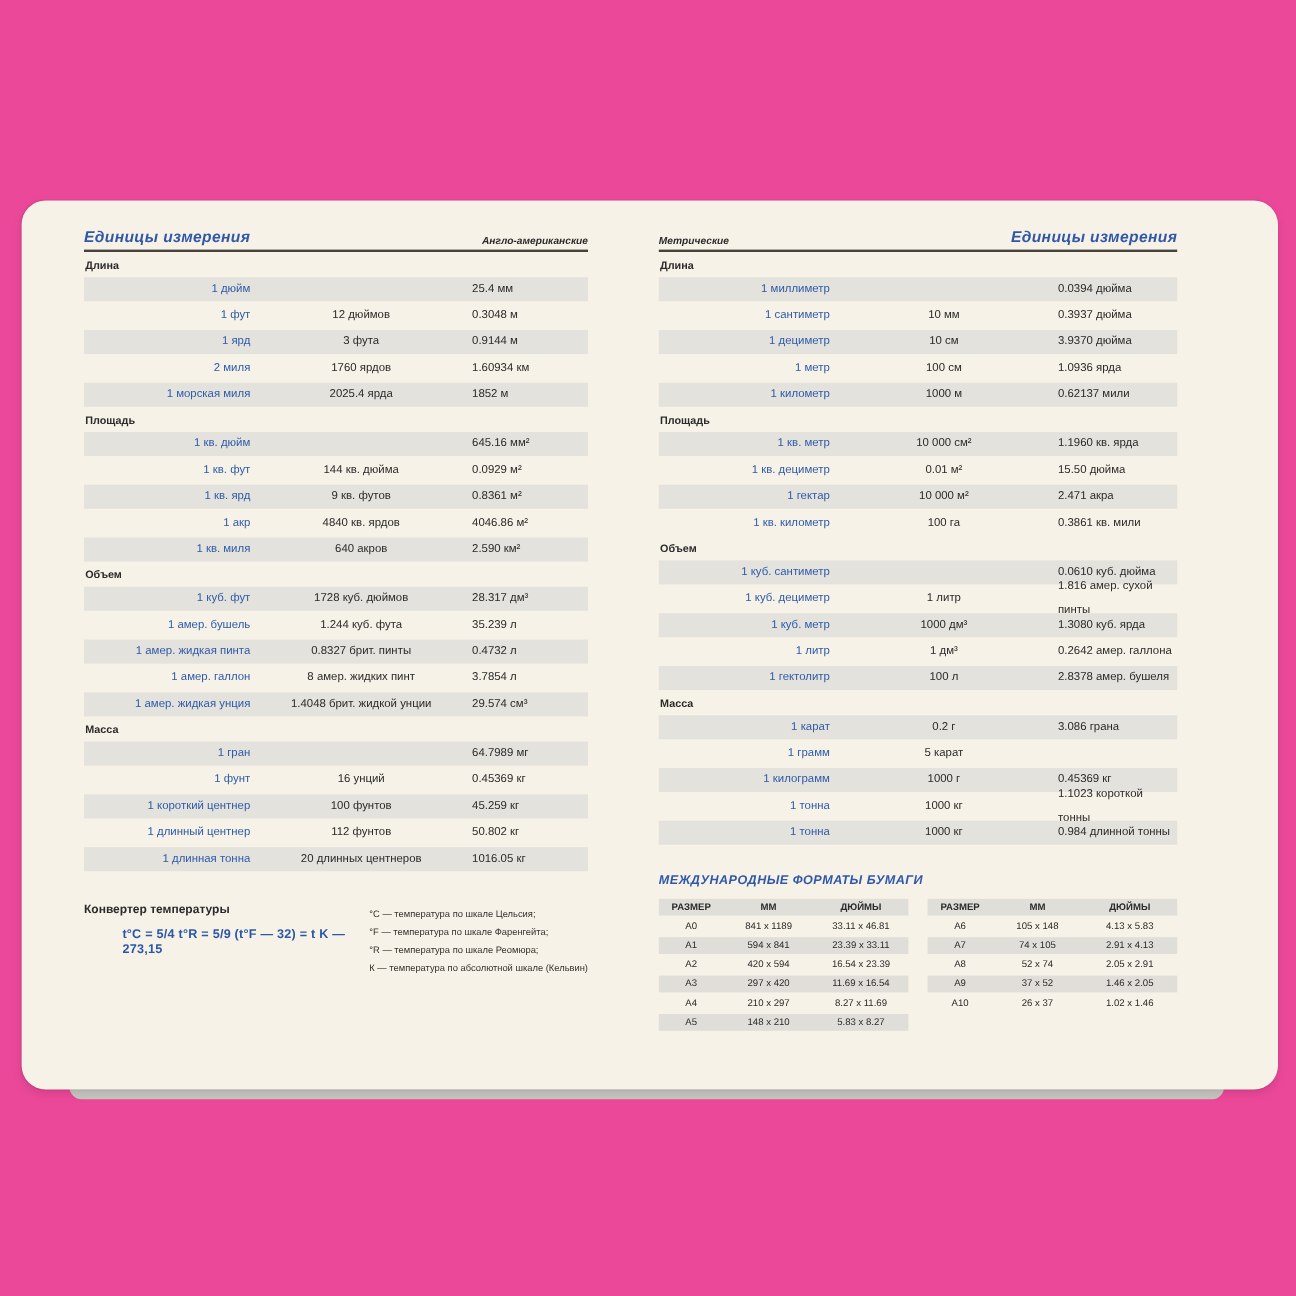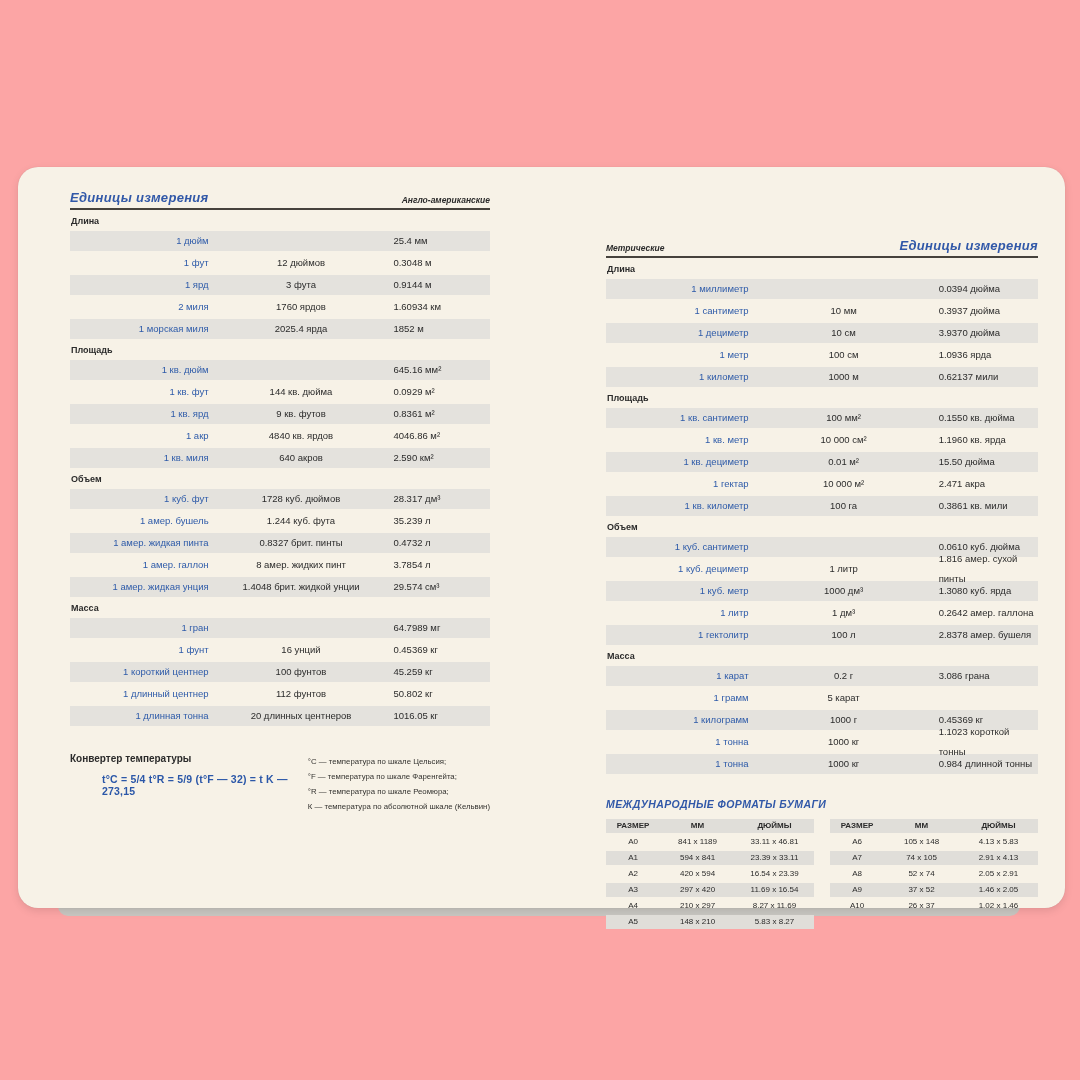--- a/index.html
+++ b/index.html
@@ -1,29 +1,29 @@
 <!DOCTYPE html>
 <html><head>
 <meta charset="utf-8">
 <style>
   * { margin:0; padding:0; box-sizing:border-box; }
   html,body { width:1080px; height:1080px; background:#ffffff;
     font-family:"Liberation Sans", sans-serif; color:#2b2b2b; }
-  .scene { position:relative; width:1080px; height:1080px; background:#fca5a5; overflow:hidden; }
+  .scene { position:relative; width:1080px; height:1080px; background:#ec4899; overflow:hidden; }
 
   .edge-strip { position:absolute; left:58px; top:894px; width:962px; height:22px;
     background:#c8c6c1; border-radius:10px; }
 
   .book { position:absolute; left:18px; top:167px; width:1047px; height:741px;
     background:#f7f2e7; border-radius:20px;
     box-shadow:0 3px 8px rgba(0,0,0,0.10), 0 0 1px rgba(0,0,0,0.15); }
 
   .page { position:absolute; top:20px; }
   .page-left  { left:52px;  width:420px; }
-  .page-right { left:588px; width:432px;margin-top:48px; }
+  .page-right { left:531px; width:432px; }
 
   .page-header { display:flex; justify-content:space-between; align-items:flex-end; height:18px; }
   .title-blue { font-size:13px; font-weight:bold; font-style:italic; letter-spacing:0.3px; color:#3158a8; }
   .title-dark { font-size:8.5px; font-weight:bold; font-style:italic; color:#2b2b2b; }
   .rule { border-top:2px solid #46423c; margin-top:3px; margin-bottom:3px; }
 
   .section-title { font-size:9px; font-weight:bold; color:#2b2b2b; margin:6px 0 4px 1px; height:11px; line-height:11px; }
   .rows .row { display:flex; align-items:center; height:20px; margin-bottom:2px; font-size:9.5px; line-height:20px; }
   .rows .row:nth-child(odd) { background:#e4e2dd; }
   .c1 { flex:0 0 33%; text-align:right; color:#2e5ba9; }
@@ -231,25 +231,20 @@
                 <span class="c1">1 километр</span>
                 <span class="c2">1000 м</span>
                 <span class="c3">0.62137 мили</span>
               </div>
             </div>
           </div>
           <div class="section">
             <div class="section-title">Площадь</div>
             <div class="rows">
               <div class="row">
-                <span class="c1">1 кв. сантиметр</span>
-                <span class="c2">100 мм²</span>
-                <span class="c3">0.1550 кв. дюйма</span>
-              </div>
-              <div class="row">
                 <span class="c1">1 кв. метр</span>
                 <span class="c2">10 000 см²</span>
                 <span class="c3">1.1960 кв. ярда</span>
               </div>
               <div class="row">
                 <span class="c1">1 кв. дециметр</span>
                 <span class="c2">0.01 м²</span>
                 <span class="c3">15.50 дюйма</span>
               </div>
               <div class="row">

